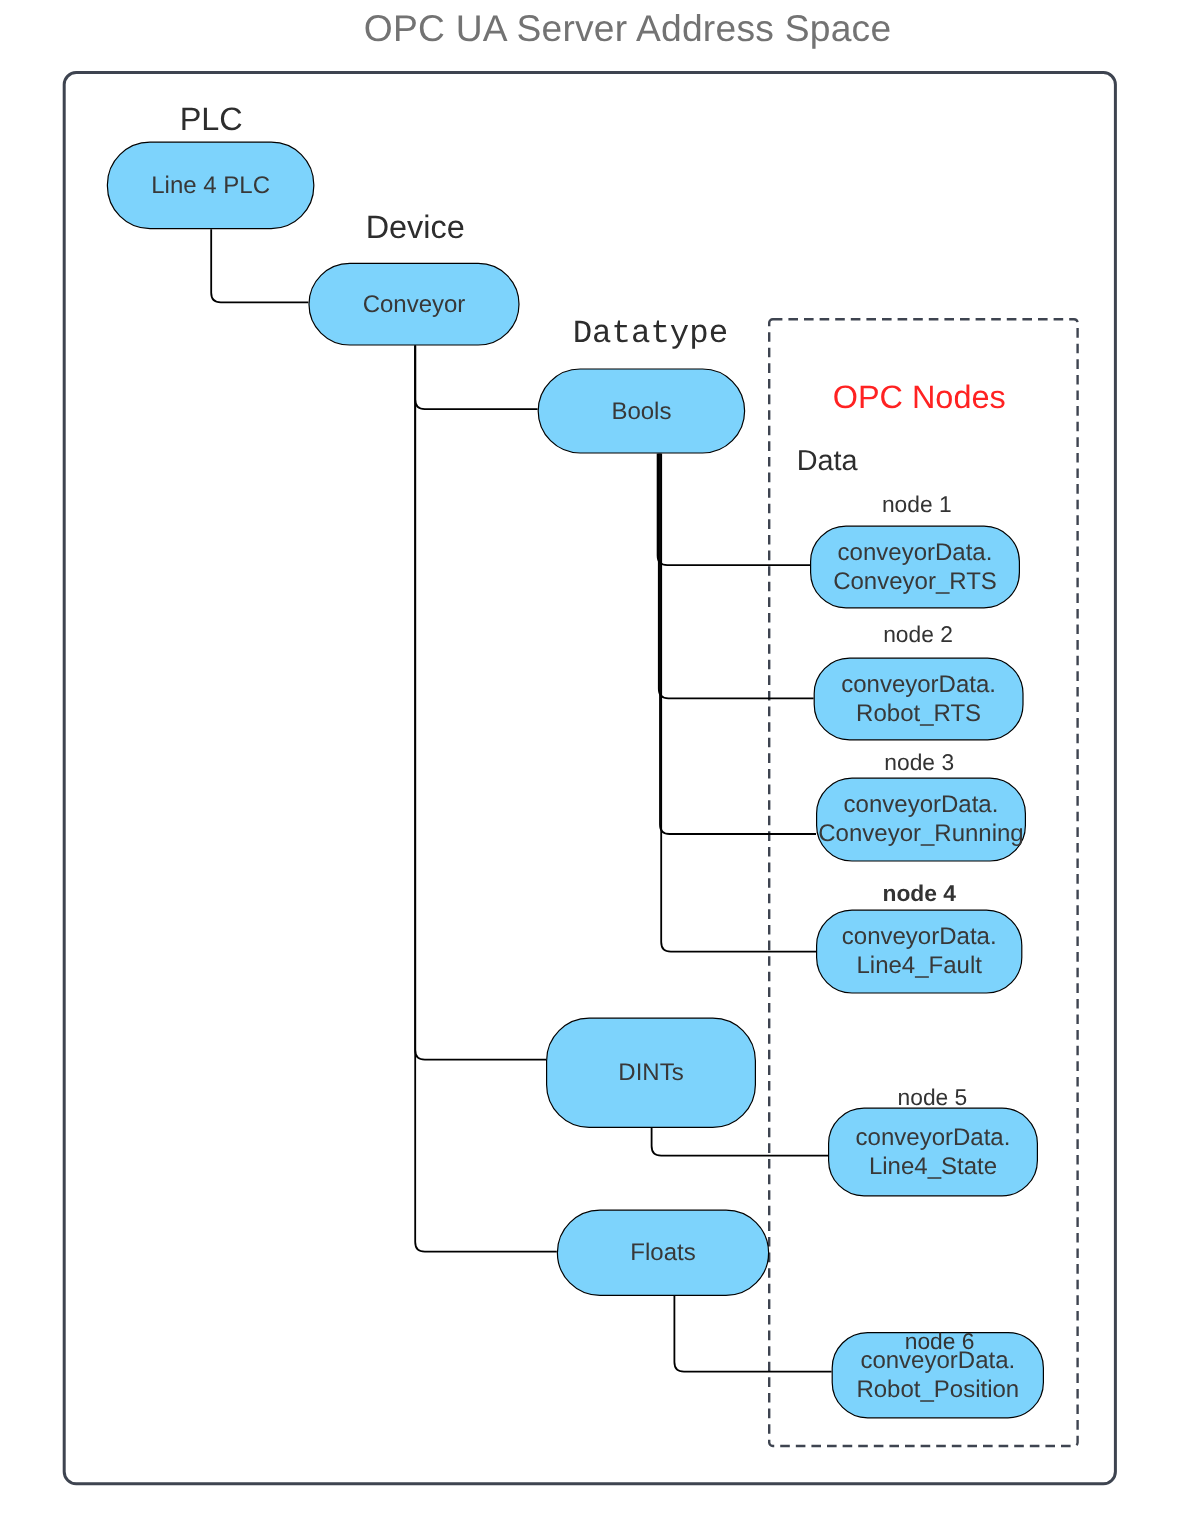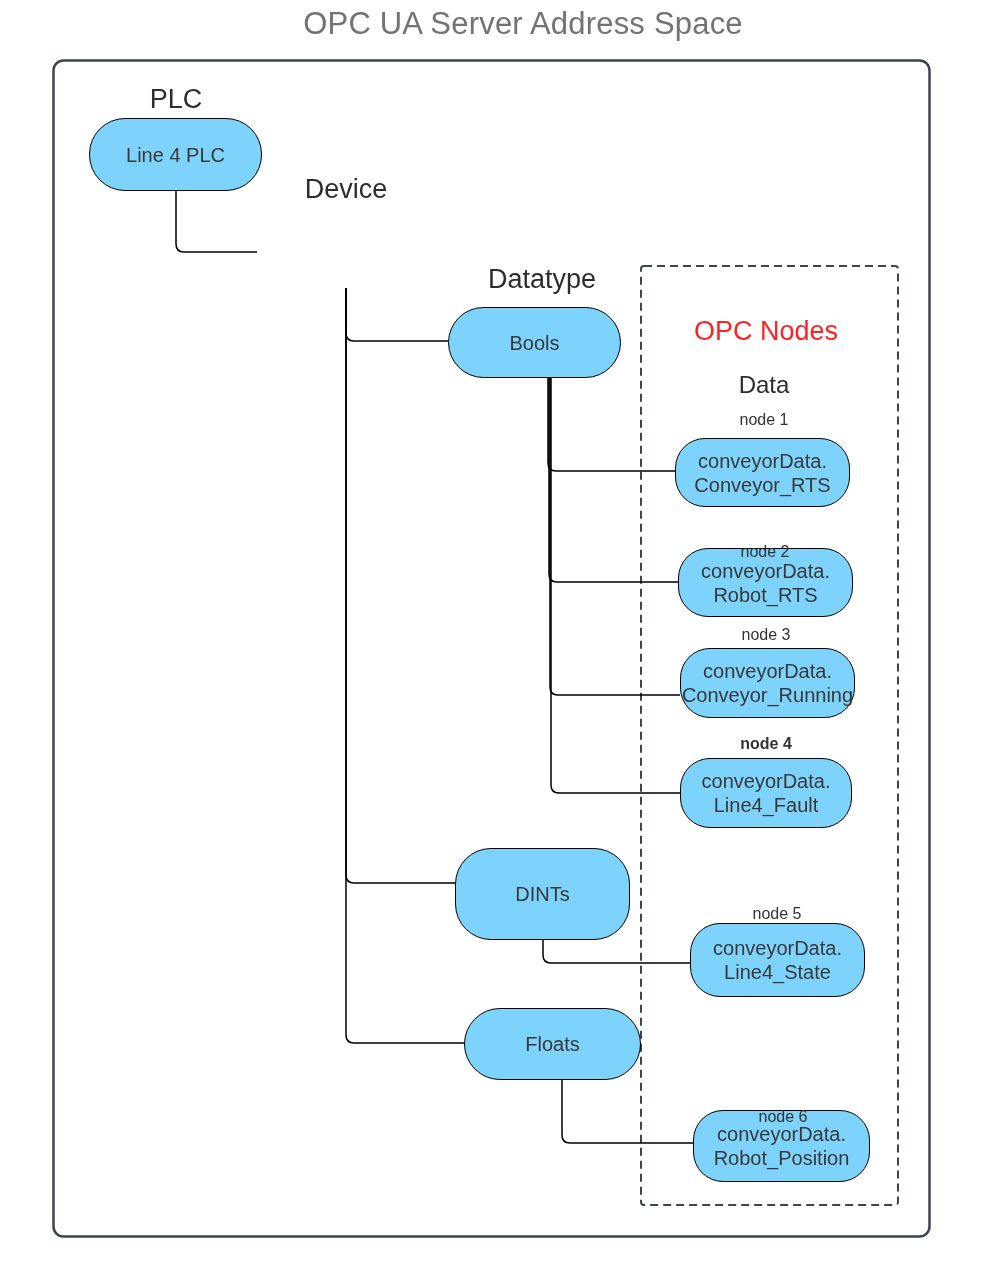--- a/index.html
+++ b/index.html
@@ -13,24 +13,24 @@
     left:0;top:6px;width:982px;text-align:center;
     font-size:31px;color:#737373;z-index:3;letter-spacing:0.2px;padding-left:32px;
   }
   .grouplabel{
     font-size:27px;color:#2d2d2d;text-align:center;z-index:3;
   }
   .opc-title{
     font-size:27px;color:#ff2222;text-align:center;z-index:3;
   }
   .data-label{
-    font-size:24px;color:#2d2d2d;text-align:center;z-index:3;
+    font-size:24px;color:#2d2d2d;text-align:left;z-index:3;
   }
   .caption{
-    font-size:16px;color:#333333;text-align:center;z-index:3;
+    font-size:19px;color:#333333;text-align:center;z-index:3;
   }
   .pill{
     background:#7dd3fc;border:1.5px solid #000000;border-radius:36px;
     display:flex;flex-direction:column;align-items:center;justify-content:center;
     font-size:20px;color:#383838;text-align:center;line-height:24px;
     z-index:2;box-sizing:border-box;
   }
   .pill .ln{display:block;white-space:nowrap;}
 </style>
 </head>
@@ -52,45 +52,48 @@
       <path d="M551,378 L551,785 Q551,793 559,793 L680,793"></path>
       <path d="M543,920 L543,955 Q543,963 551,963 L690,963"></path>
       <path d="M562,1080 L562,1135 Q562,1143 570,1143 L693,1143"></path>
     </g>
   </svg>
 
   <div class="abs title">OPC UA Server Address Space</div>
 
   <div class="abs grouplabel" style="left:96px;top:84px;width:160px;">PLC</div>
   <div class="abs grouplabel" style="left:266px;top:174px;width:160px;">Device</div>
-  <div class="abs grouplabel" style="left:462px;top:264px;width:160px;">Datatype</div>
+  <div class="abs grouplabel" style="left:462px;top:264px;width:160px;font-family:Liberation Mono, monospace;">Datatype</div>
 
   <div class="abs pill" style="left:89px;top:118px;width:173px;height:73px;">
     <span class="ln">Line 4 PLC</span>
+  </div>
+  <div class="abs pill" style="left:257px;top:219px;width:176px;height:69px;">
+    <span class="ln">Conveyor</span>
   </div>
   <div class="abs pill" style="left:448px;top:307px;width:173px;height:71px;">
     <span class="ln">Bools</span>
   </div>
   <div class="abs pill" style="left:455px;top:848px;width:175px;height:92px;">
     <span class="ln">DINTs</span>
   </div>
   <div class="abs pill" style="left:464px;top:1008px;width:177px;height:72px;">
     <span class="ln">Floats</span>
   </div>
 
   <div class="abs opc-title" style="left:646px;top:316px;width:240px;">OPC Nodes</div>
   <div class="abs data-label" style="left:664px;top:371px;width:200px;">Data</div>
 
   <div class="abs caption" style="left:664px;top:411px;width:200px;">node 1</div>
   <div class="abs pill" style="left:675px;top:438px;width:175px;height:69px;border-radius:30px;">
     <span class="ln">conveyorData.</span>
     <span class="ln">Conveyor_RTS</span>
   </div>
 
-  <div class="abs caption" style="left:665px;top:519px;width:200px;margin-top:24px;">node 2</div>
+  <div class="abs caption" style="left:665px;top:519px;width:200px;">node 2</div>
   <div class="abs pill" style="left:678px;top:548px;width:175px;height:69px;border-radius:30px;">
     <span class="ln">conveyorData.</span>
     <span class="ln">Robot_RTS</span>
   </div>
 
   <div class="abs caption" style="left:666px;top:626px;width:200px;">node 3</div>
   <div class="abs pill" style="left:680px;top:648px;width:175px;height:70px;border-radius:30px;">
     <span class="ln">conveyorData.</span>
     <span class="ln">Conveyor_Running</span>
   </div>

